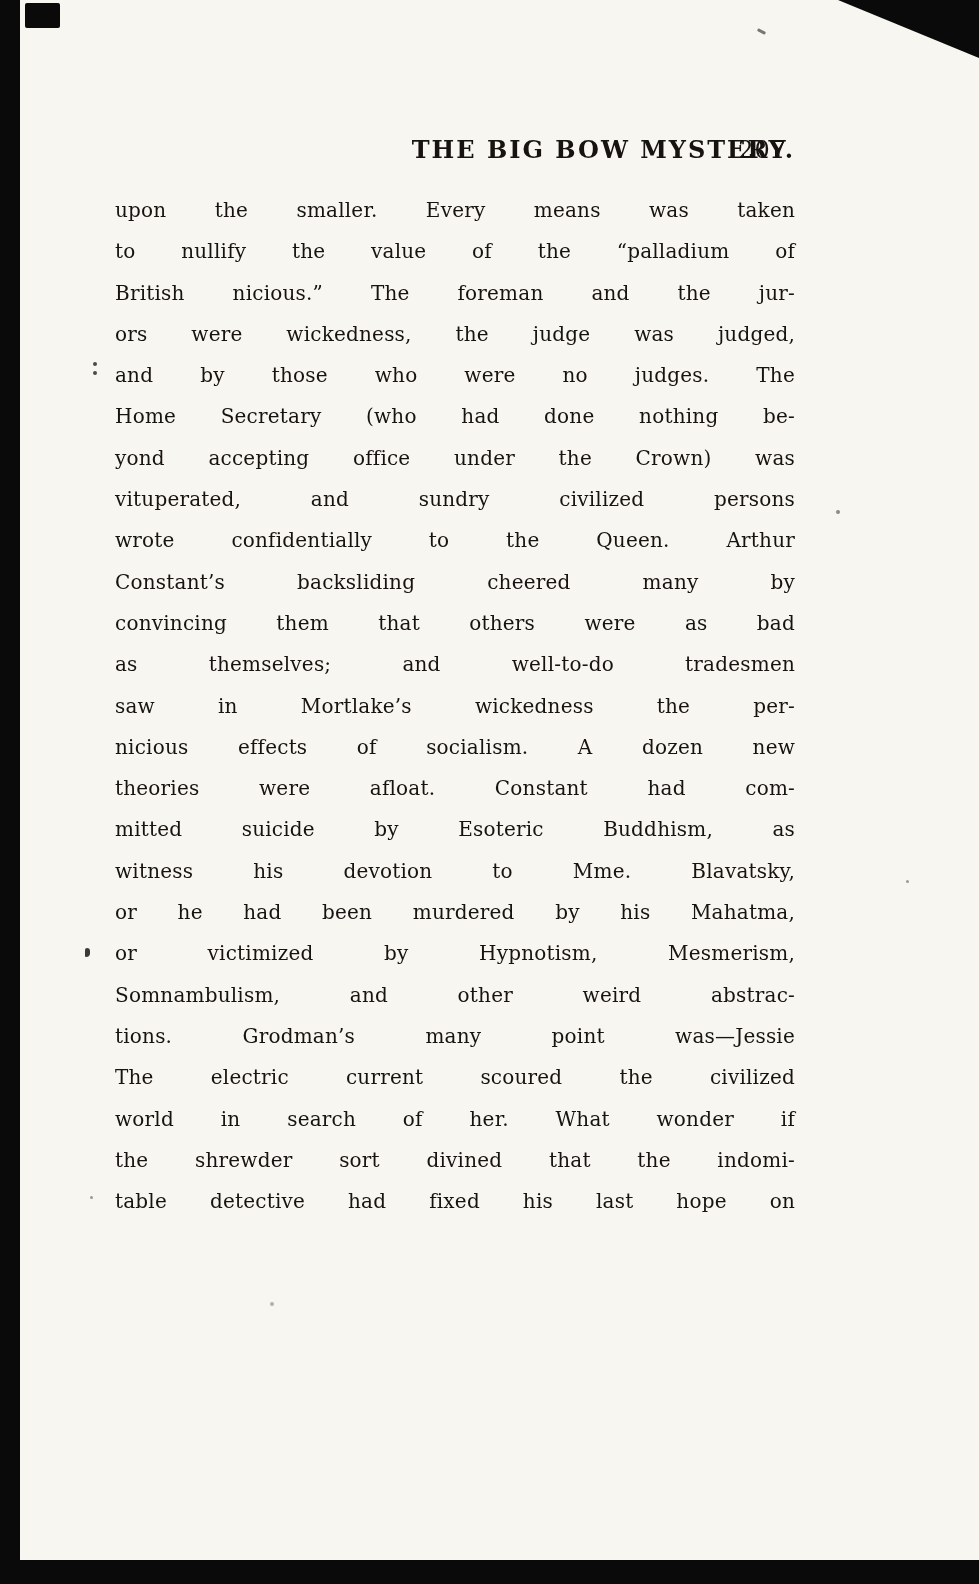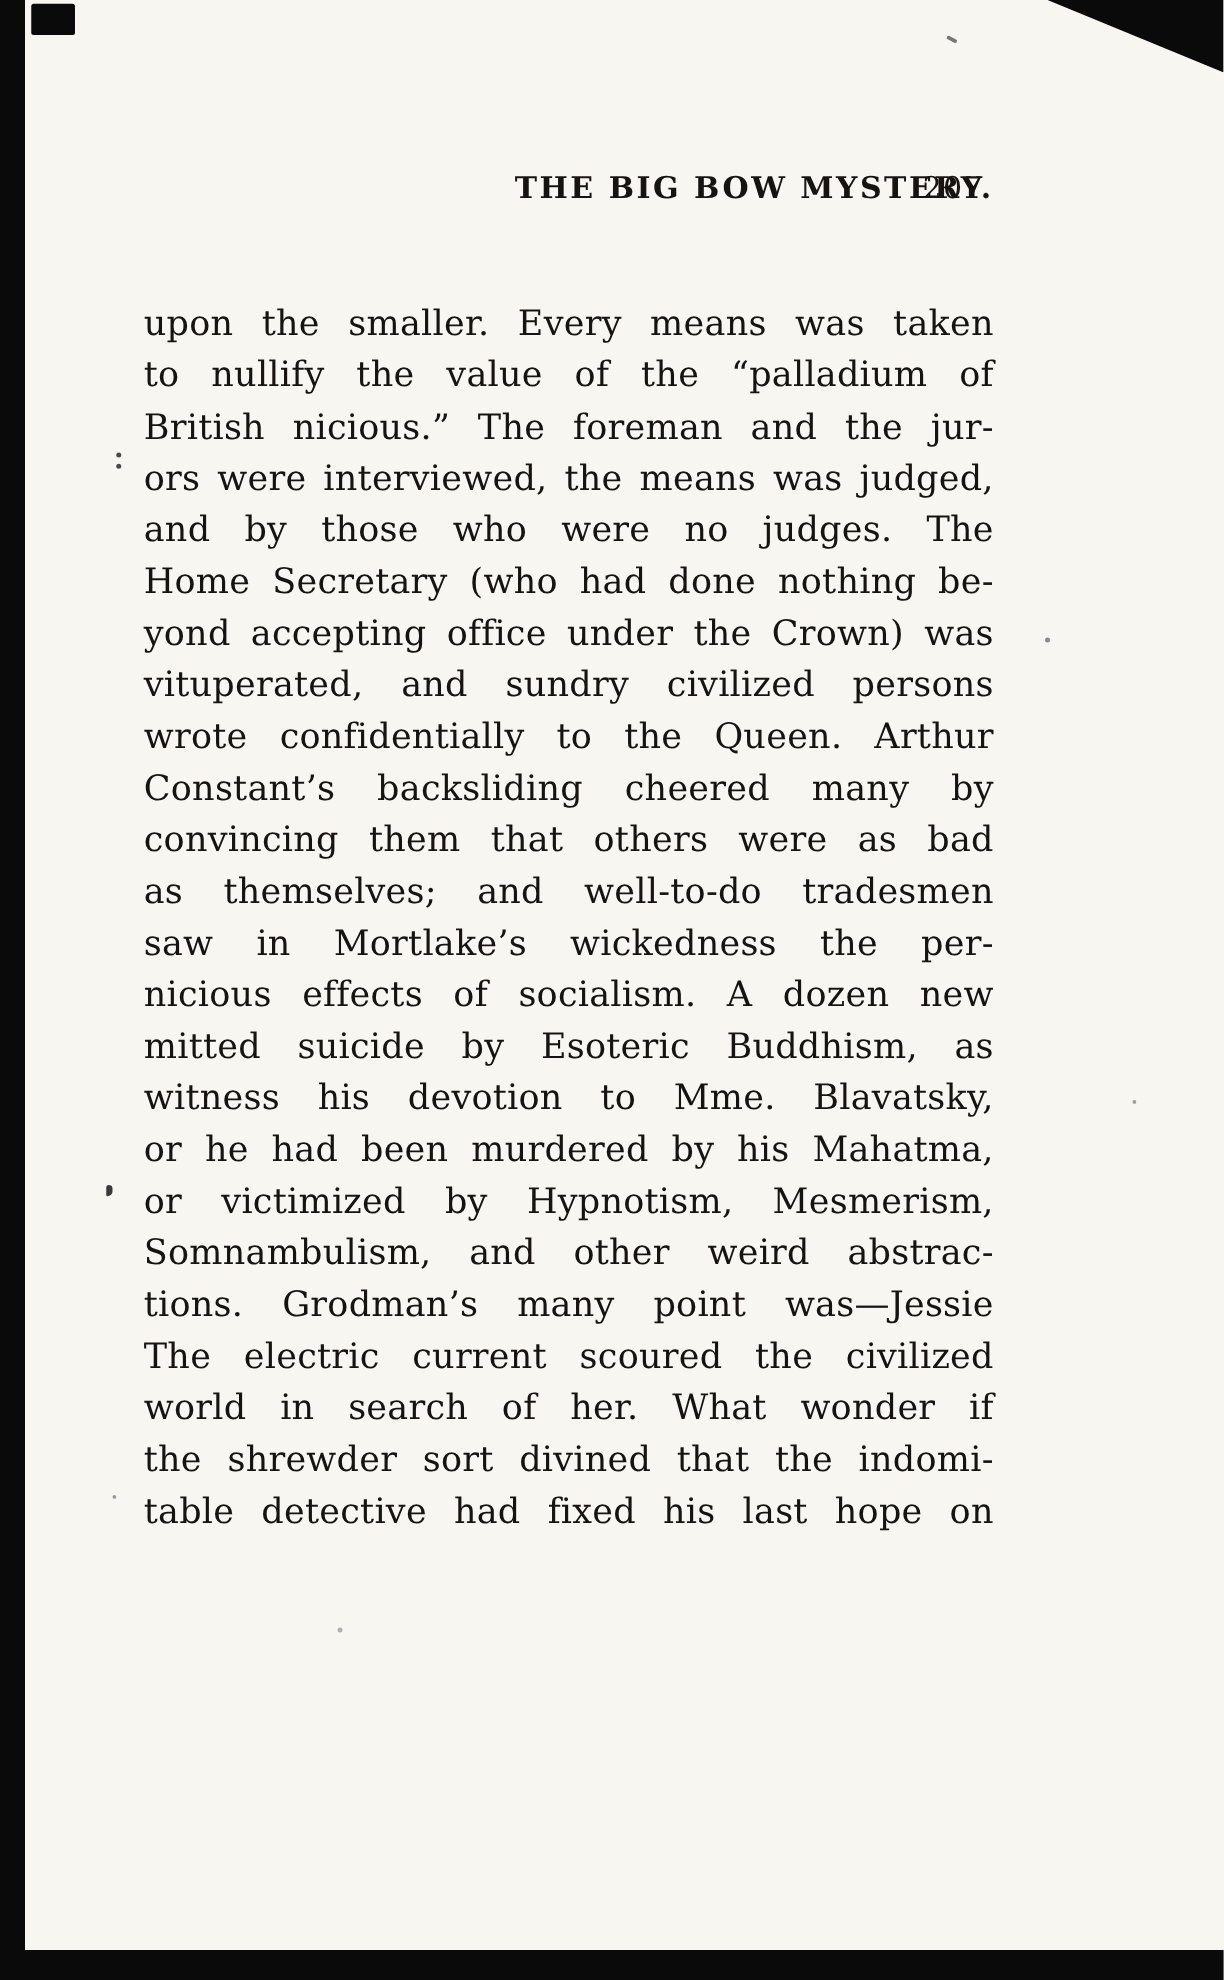--- a/index.html
+++ b/index.html
@@ -68,23 +68,22 @@
     font-weight: normal;
     line-height: 32px;
     letter-spacing: 1px;
   }
   
   .body-text {
     position: absolute;
     left: 115px; top: 190px;
     width: 680px;
     color: var(--ink, #171310);
-    font-size: 28px;
+    font-size: 20px;
     line-height: 41.3px;
-    margin-top: 48px;
   }
   .text-line {
     text-align: justify;
     text-align-last: justify;
     white-space: normal;
     letter-spacing: 0.2px;
   }
   
   .speck { position: absolute; background: #4a4a4a; border-radius: 50%; }
   .speck-1a { left: 93px;  top: 362px;  width: 4px; height: 4px; }
@@ -108,31 +107,32 @@
 
   <div class="header">
     <span class="title">THE BIG BOW MYSTERY.</span>
     <span class="pagenum">207</span>
   </div>
 
   <div class="body-text">
       <div class="text-line">upon the smaller. Every means was taken</div>
       <div class="text-line">to nullify the value of the “palladium of</div>
       <div class="text-line">British nicious.” The foreman and the jur-</div>
-      <div class="text-line">ors were interviewed, the means was judged,</div>
+      <div class="text-line">ors were wickedness, the judge was judged,</div>
       <div class="text-line">and by those who were no judges. The</div>
       <div class="text-line">Home Secretary (who had done nothing be-</div>
       <div class="text-line">yond accepting office under the Crown) was</div>
       <div class="text-line">vituperated, and sundry civilized persons</div>
       <div class="text-line">wrote confidentially to the Queen. Arthur</div>
       <div class="text-line">Constant’s backsliding cheered many by</div>
       <div class="text-line">convincing them that others were as bad</div>
       <div class="text-line">as themselves; and well-to-do tradesmen</div>
       <div class="text-line">saw in Mortlake’s wickedness the per-</div>
       <div class="text-line">nicious effects of socialism. A dozen new</div>
+      <div class="text-line">theories were afloat. Constant had com-</div>
       <div class="text-line">mitted suicide by Esoteric Buddhism, as</div>
       <div class="text-line">witness his devotion to Mme. Blavatsky,</div>
       <div class="text-line">or he had been murdered by his Mahatma,</div>
       <div class="text-line">or victimized by Hypnotism, Mesmerism,</div>
       <div class="text-line">Somnambulism, and other weird abstrac-</div>
       <div class="text-line">tions. Grodman’s many point was—Jessie</div>
       <div class="text-line">The electric current scoured the civilized</div>
       <div class="text-line">world in search of her. What wonder if</div>
       <div class="text-line">the shrewder sort divined that the indomi-</div>
       <div class="text-line">table detective had fixed his last hope on</div>

